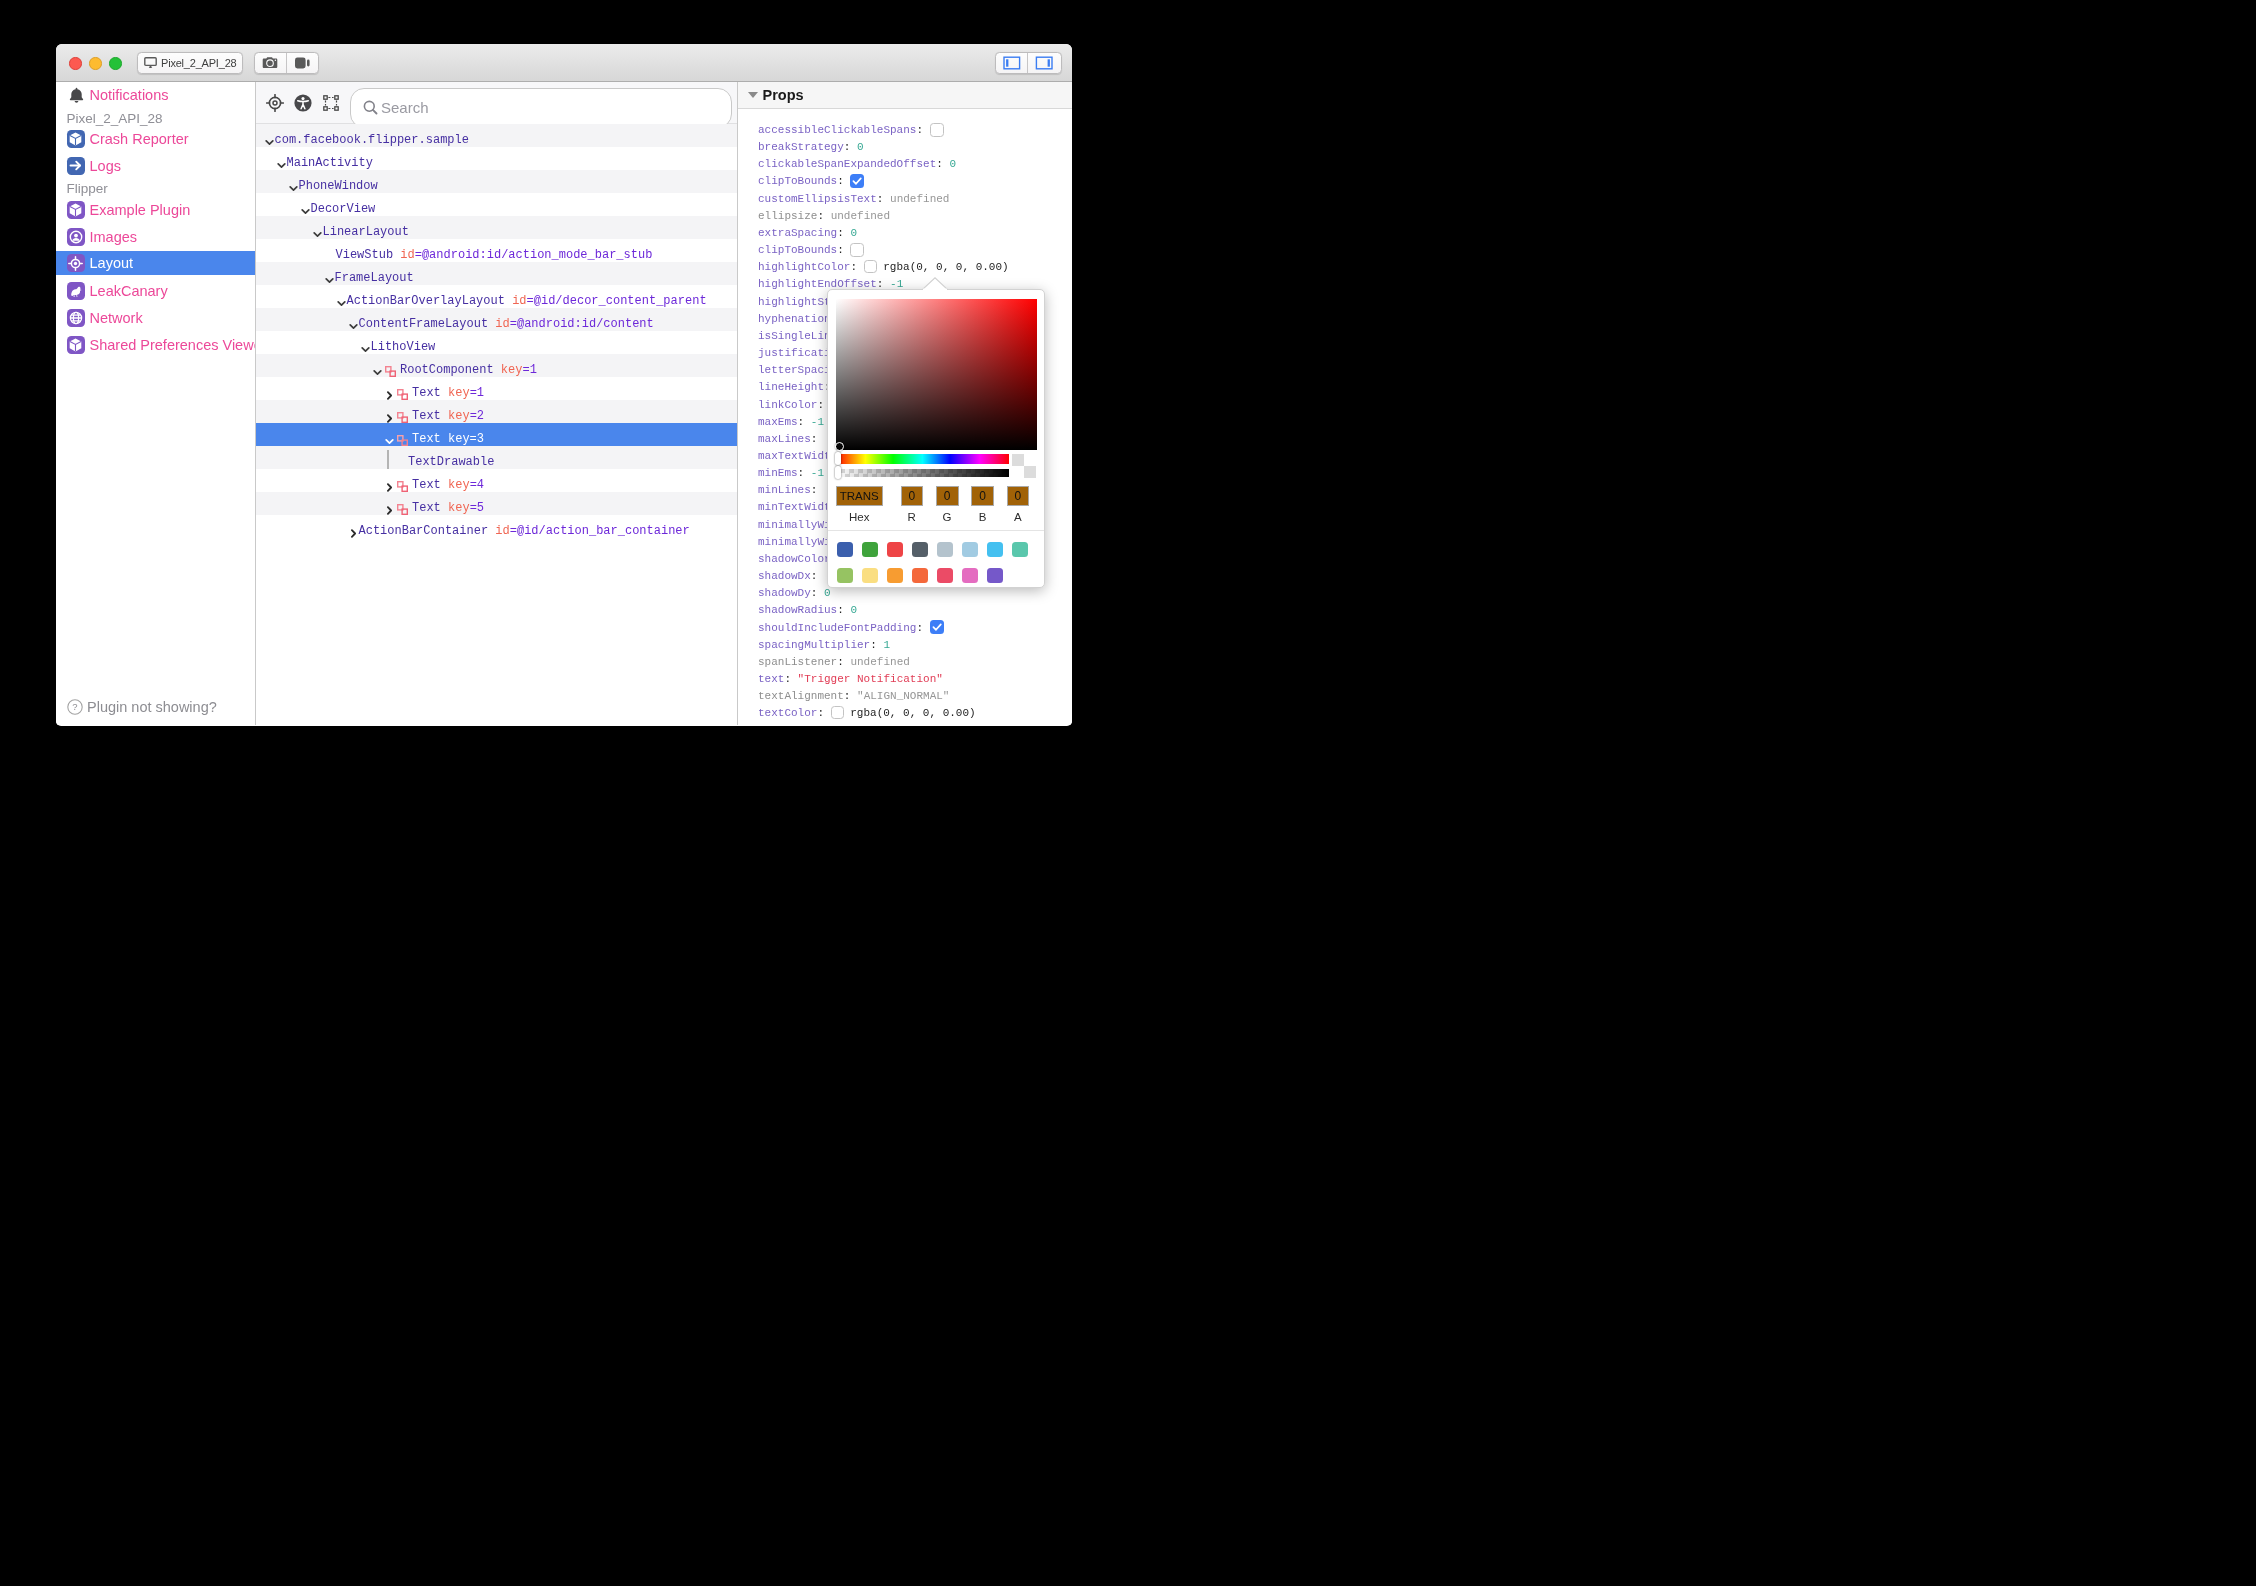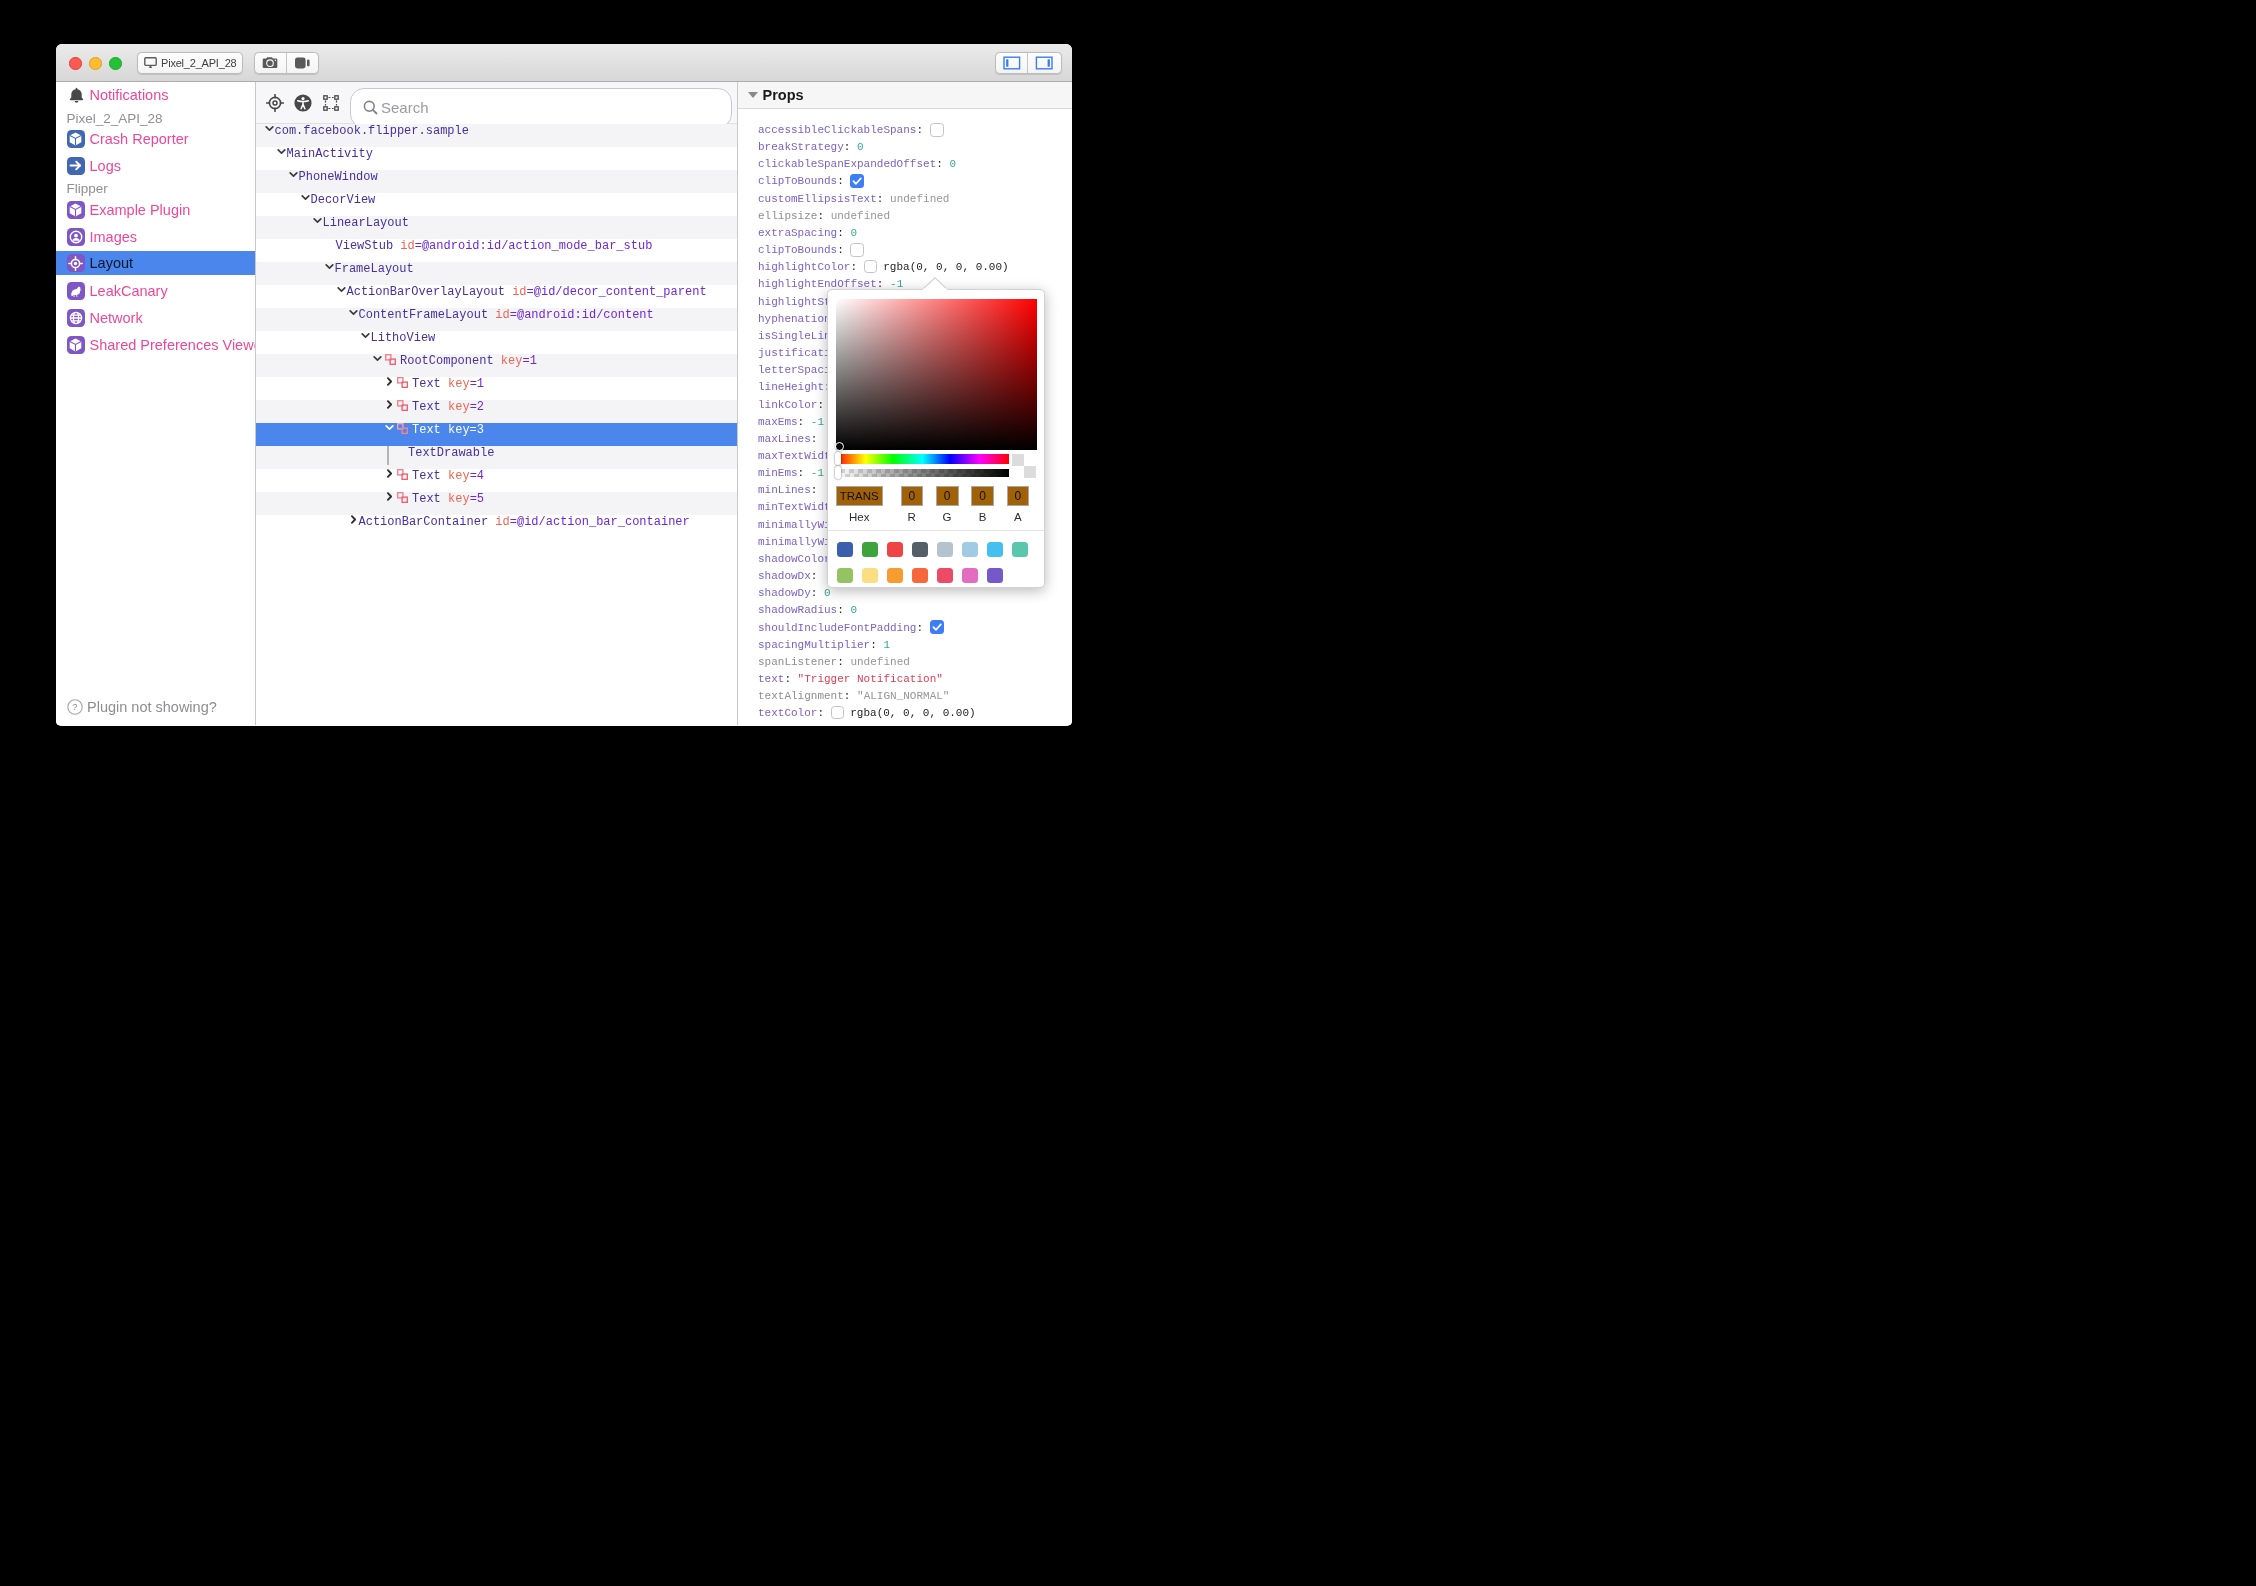--- a/index.html
+++ b/index.html
@@ -25,30 +25,30 @@
 .mid { position:relative; width:481.5px; border-right:1px solid #c9c9c9; background:#fff; }
 .rightp { position:relative; flex:1; background:#fff; }
 
 .srow { position:absolute; left:0; right:0; height:27px; display:flex; align-items:center; overflow:hidden; }
 .srow .txt { font-size:14.5px; color:#ec4899; margin-left:33.5px; white-space:nowrap; }
 .slabel { position:absolute; left:10.5px; font-size:13.5px; color:#8f8f96; }
 .picon { position:absolute; left:10.5px; width:18px; height:18px; border-radius:4.5px; display:flex; align-items:center; justify-content:center; }
 .picon.blue { background:#4267b2; }
 .picon.purp { background:#7f56c5; }
 .srow.sel { background:#4a86ec; top:169px; height:24px; }
-.srow.sel .txt { color:#0f172a; }
+.srow.sel .txt { color:#ffffff; }
 .bellwrap { position:absolute; left:12px; }
 
 .toolbar { position:relative; height:42px; background:#f7f7f9; border-bottom:1px solid #e0e0e2; }
 .tbicon { position:absolute; top:0; height:42px; display:flex; align-items:center; }
 .search { position:absolute; left:94px; top:5.5px; width:381.5px; height:40px; border:1px solid #c9c9c9; border-radius:14px; background:#fff; display:flex; align-items:center; padding-left:12px; }
 .search .ph { color:#9a9aa2; font-size:15px; margin-left:3px; }
 
 .tree { position:relative; font-family:"Liberation Mono",monospace; font-size:12px; }
-.tr { height:23px; display:flex; align-items:flex-start; white-space:pre; color:#462fa2; }
+.tr { height:23px; display:flex; align-items:flex-end; white-space:pre; color:#462fa2; }
 .tr.alt { background:#f4f4f6; }
 .tr .cv { display:inline-flex; width:9px; margin-right:1px; flex:none; }
 .tr .sp { display:inline-block; width:11px; flex:none; }
 .tr .cmp { display:inline-flex; width:11px; margin-left:2.5px; margin-right:4px; flex:none; }
 .tr .o { color:#f06552; }
 .tr .v { color:#6d28d9; }
 .tr.sel { background:#4a86ec; color:#fff; }
 .gbar { display:inline-block; width:2.5px; height:19px; background:#b4b4b4; margin-right:19px; flex:none; }
 
 .phead { position:relative; height:26.5px; background:#f6f6f6; border-bottom:1px solid #d8d8d8; display:flex; align-items:center; }

